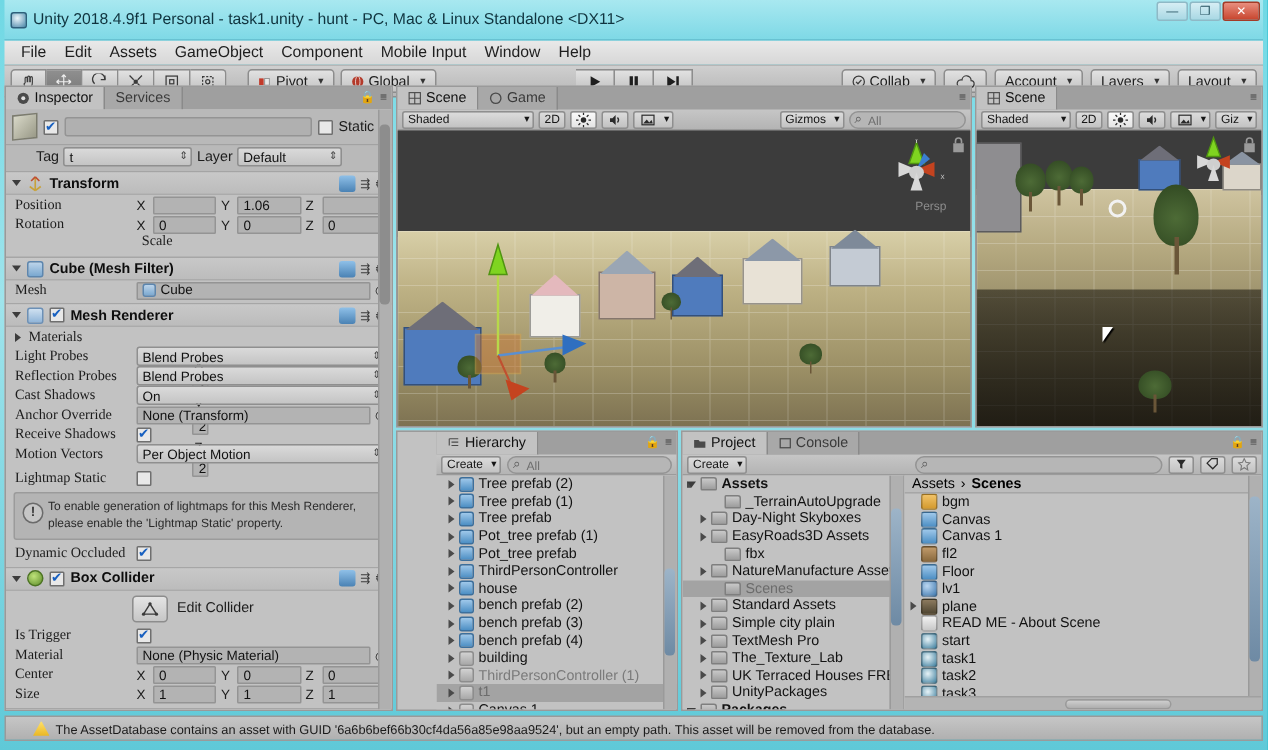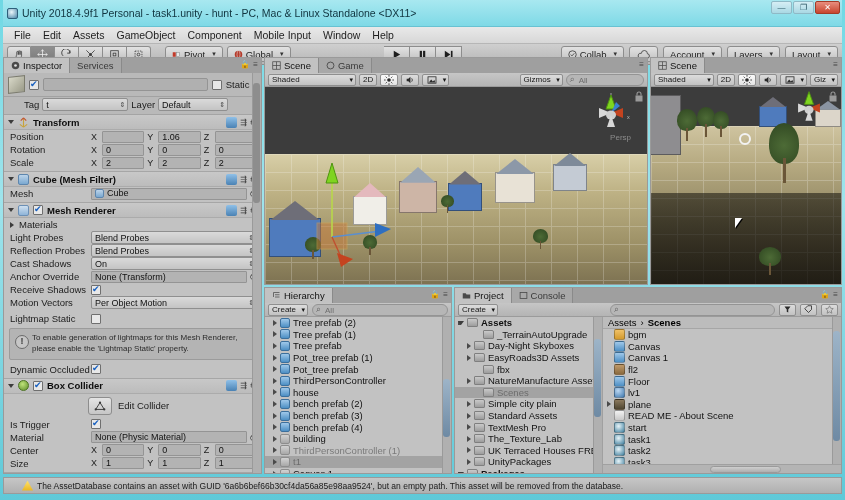--- a/index.html
+++ b/index.html
@@ -87,21 +87,21 @@
 
   .comp { border-bottom:1px solid #a6a6a6; background:#c2c2c2; }
   .comp-head { display:flex; align-items:center; gap:4px; height:15px; padding:0 4px;
                background:linear-gradient(180deg,#c8c8c8,#bcbcbc); border-bottom:1px solid #ababab; }
   .tri { width:0;height:0;border-left:4px solid #3c3c3c;border-top:3px solid transparent;border-bottom:3px solid transparent; flex:0 0 auto;}
   .tri.down { border-left:3px solid transparent;border-right:3px solid transparent;border-top:4px solid #3c3c3c;border-bottom:none;}
   .comp-title { font-size:9.5px; font-weight:bold; color:#0d0d0d; }
   .comp-r { margin-left:auto; display:flex; gap:3px; align-items:center; font-size:8px; color:#3a3a3a; }
   .cicon { width:11px;height:11px;border-radius:2px; flex:0 0 auto; }
   .row { display:flex; align-items:center; height:13px; padding:0 4px 0 6px; gap:3px; }
-  .row .lbl { width:78px; flex:0 0 78px; }
+  .row .lbl { width:78px; flex:0 0 78px;font-family:Liberation Serif, serif; }
   .field { height:12px; background:#b3b3b3; border:1px solid #949494; border-radius:1px;
            font-size:9px; color:#111; padding-left:3px; line-height:11px; flex:1; min-width:0; }
   .ax { font-size:9px; color:#1c1c1c; width:8px; flex:0 0 8px; }
   .helpbox { margin:3px 5px; padding:4px 4px 4px 22px; background:#b4b4b4;
              border:1px solid #9b9b9b; border-radius:2px; font-size:8px; color:#2a2a2a;
              line-height:1.35; position:relative; }
   .helpbox::before { content:"!"; position:absolute; left:5px; top:6px; width:12px; height:12px;
              border:1px solid #6b6b6b; border-radius:50%; text-align:center; line-height:11px;
              font-size:9px; font-weight:bold; color:#3a3a3a; background:#c6c6c6; }
   .editcol { display:flex; align-items:center; gap:6px; padding:3px 4px 3px 84px; }
@@ -146,21 +146,21 @@
   .tree .crown { position:absolute; top:0; left:0; width:100%; height:68%;
                  background:radial-gradient(circle at 50% 55%,#4d6b36,#2e4520); border-radius:50% 50% 45% 45%; }
   .cursor-ar { position:absolute; width:0;height:0;
                border-left:7px solid #fff; border-bottom:10px solid transparent;
                filter:drop-shadow(1px 1px 0 #000); }
   .viewcube { position:absolute; right:14px; top:6px; width:44px; height:40px; }
   .persp-lbl { position:absolute; right:16px; top:46px; font-size:8px; color:#8c8c8c; }
 
   
   .bottomrow { flex:1; display:flex; gap:2px; min-height:0; }
-  .hier { width:188px; flex:0 0 188px; }
+  .hier { width:188px; flex:0 0 188px;padding-left:26px; }
   .proj { flex:1; min-width:0; }
   .crtbar { height:14px; display:flex; align-items:center; gap:4px; padding:0 3px;
             background:linear-gradient(180deg,#c6c6c6,#b4b4b4); border-bottom:1px solid #9b9b9b; flex:0 0 auto;}
   .listarea { flex:1; overflow:hidden; background:#c2c2c2; position:relative; }
   .li { height:11.6px; display:flex; align-items:center; gap:3px; padding-left:8px;
         font-size:9.5px; color:#121212; white-space:nowrap; }
   .li.sel { background:#a3a3a3; color:#6c6c6c; }
   .li.dim { color:#7a7a7a; }
   .li .tri { border-left-color:#4a4a4a; }
   .prefab-ic { width:10px; height:10px; flex:0 0 auto; border-radius:2px;
@@ -378,21 +378,21 @@
           </div>
           <div class="row">
             <span class="lbl">Rotation</span>
             <span class="ax">X</span>
             <div class="field">0</div>
             <span class="ax">Y</span>
             <div class="field">0</div>
             <span class="ax">Z</span>
             <div class="field">0</div>
           </div>
-          <div class="row" style="margin-bottom:2px;">
+          <div class="row" style="margin-bottom:2px;flex-direction:column;">
             <span class="lbl">Scale</span>
             <span class="ax">X</span>
             <div class="field">2</div>
             <span class="ax">Y</span>
             <div class="field">2</div>
             <span class="ax">Z</span>
             <div class="field">2</div>
           </div>
         </div>
 
@@ -942,26 +942,26 @@
                     <span>NatureManufacture Assets -</span>
                   </div>
                   <div class="li sel" style="padding-left: 21px;">
                     <span class="tri" style="visibility: hidden;"></span>
                     <span class="folder"></span>
                     <span>Scenes</span>
                   </div>
                   <div class="li" style="padding-left: 12px;">
                     <span class="tri" style="visibility: visible;"></span>
                     <span class="folder"></span>
-                    <span>Simple city plain</span>
+                    <span>Standard Assets</span>
                   </div>
                   <div class="li" style="padding-left: 12px;">
                     <span class="tri" style="visibility: visible;"></span>
                     <span class="folder"></span>
-                    <span>Standard Assets</span>
+                    <span>Simple city plain</span>
                   </div>
                   <div class="li" style="padding-left: 12px;">
                     <span class="tri" style="visibility: visible;"></span>
                     <span class="folder"></span>
                     <span>TextMesh Pro</span>
                   </div>
                   <div class="li" style="padding-left: 12px;">
                     <span class="tri" style="visibility: visible;"></span>
                     <span class="folder"></span>
                     <span>The_Texture_Lab</span>

